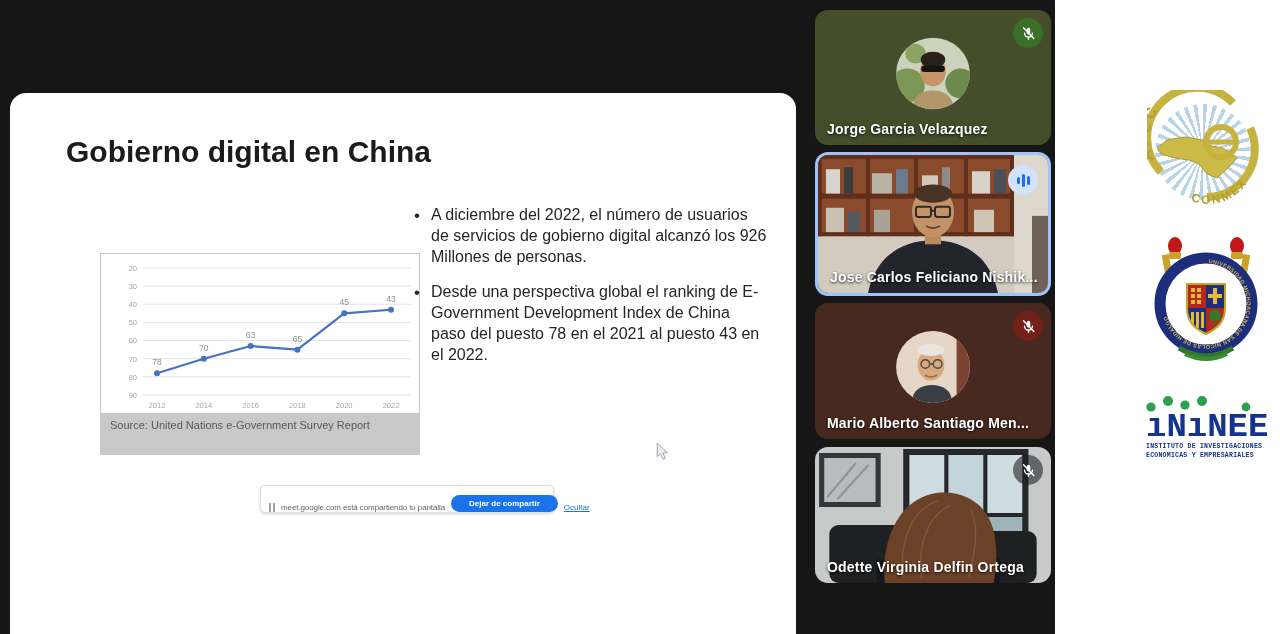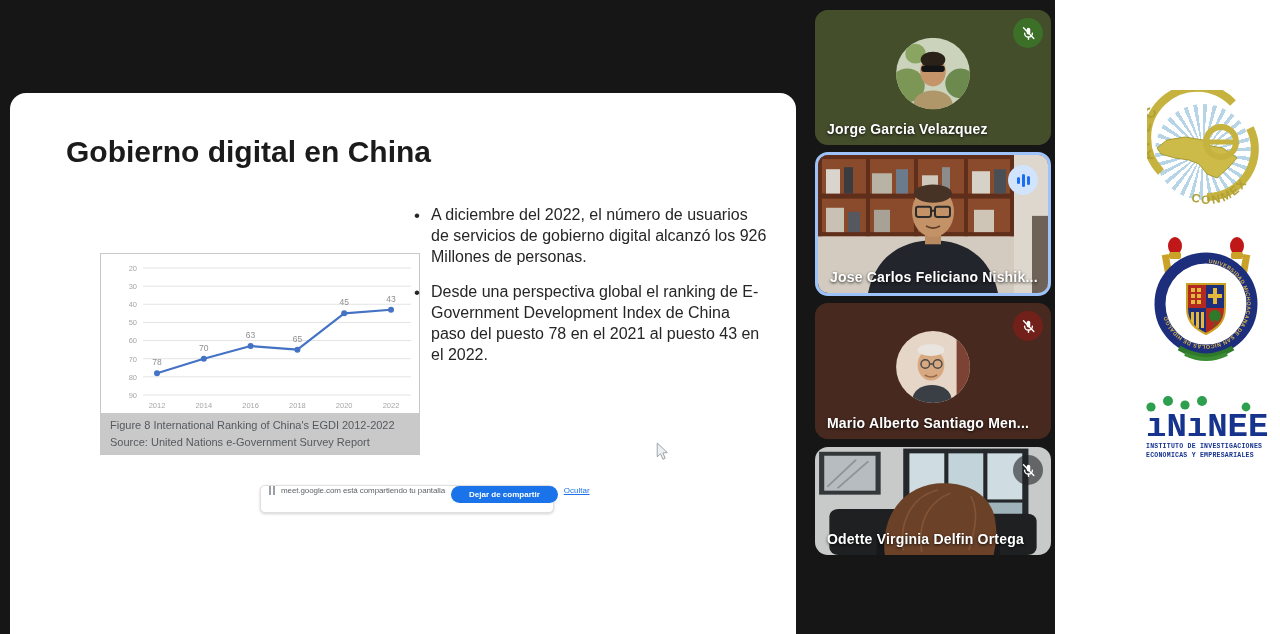--- a/index.html
+++ b/index.html
@@ -23,40 +23,40 @@
 
   .bullets { position:absolute; left:404px; top:112px; width:354px; list-style:none;
              color:#262626; font-size:16px; line-height:1.3; }
   .bullets li { padding-left:17px; position:relative; margin-bottom:15px; }
   .bullets li::before { content:"•"; position:absolute; left:0; top:0; font-size:17px; }
 
   
   .share-bar { position:absolute; left:250px; top:392px; width:294px; height:28px;
                background:#fff; border:1px solid #e0e0e0; border-radius:5px;
                box-shadow:0 1px 3px rgba(0,0,0,.18);
-               display:flex; align-items:flex-start; gap:6px; padding:0 8px; }
+               display:flex; align-items:flex-end; gap:6px; padding:0 8px; }
   .pause-icon { display:inline-flex; gap:2px; }
   .pause-icon i { display:block; width:2px; height:9px; background:#9aa0a6; }
   .share-msg { color:#5f6368; font-size:8px; letter-spacing:-0.1px; white-space:nowrap; }
   .share-stop { background:#1a73e8; color:#fff; border:none; border-radius:11px;
                 font-size:8px; font-weight:bold; padding:4px 18px; white-space:nowrap;
                 font-family:inherit; cursor:pointer; }
   .share-hide { color:#1a73e8; font-size:8px; text-decoration:underline; white-space:nowrap; cursor:pointer; }
 
   
   .cursor { position:absolute; left:656px; top:442px; z-index:30; }
 
   
   .tile { position:absolute; left:815px; width:236px; border-radius:13px; overflow:hidden;
           background:#202124; cursor:pointer; }
   .tile svg.scene { position:absolute; inset:0; width:100%; height:100%; display:block; }
   .tile-1 { top:10px;  height:135px; }
   .tile-2 { top:152px; height:144px; border:3px solid #9ec3fb; }
   .tile-3 { top:303px; height:136px; }
-  .tile-4 { top:447px; height:108px; }
+  .tile-4 { top:447px; height:136px; }
   .tile-name { position:absolute; left:12px; bottom:8px; color:#fff; font-size:14px;
                font-weight:600; letter-spacing:.2px; text-shadow:0 1px 3px rgba(0,0,0,.85);
                white-space:nowrap; z-index:3; }
   .badge { position:absolute; top:8px; right:8px; width:30px; height:30px; border-radius:50%;
            display:flex; align-items:center; justify-content:center; z-index:3; }
   .badge-green { background:#3c7029; }
   .badge-red   { background:#72211a; }
   .badge-dark  { background:rgba(32,33,36,.6); }
   .badge-blue  { background:#d2e3fc; top:10px; right:10px; }
   .eq { display:flex; align-items:center; gap:2px; }
@@ -116,21 +116,20 @@
             <circle cx="149.6" cy="92.01428571428572" r="3" fill="#4472c4"></circle>
             <text x="149.6" y="84.01428571428572" text-anchor="middle" fill="#8f8f8f" font-size="8.5">63</text>
             <circle cx="196.39999999999998" cy="95.64285714285714" r="3" fill="#4472c4"></circle>
             <text x="196.39999999999998" y="87.64285714285714" text-anchor="middle" fill="#8f8f8f" font-size="8.5">65</text>
             <circle cx="243.2" cy="59.357142857142854" r="3" fill="#4472c4"></circle>
             <text x="243.2" y="51.357142857142854" text-anchor="middle" fill="#8f8f8f" font-size="8.5">45</text>
             <circle cx="290" cy="55.72857142857143" r="3" fill="#4472c4"></circle>
             <text x="290" y="47.72857142857143" text-anchor="middle" fill="#8f8f8f" font-size="8.5">43</text>
           </svg>
         <div class="figure-caption">
-          <div>Figure 8 International Ranking of China's EGDI 2012-2022</div>
           <div>Source: United Nations e-Government Survey Report</div>
         </div>
       </div>
 
       <ul class="bullets">
         <li>A diciembre del 2022, el número de usuarios de servicios de gobierno digital alcanzó los 926 Millones de personas.</li>
         <li>Desde una perspectiva global el ranking de E-Government Development Index de China paso del puesto 78 en el 2021 al puesto 43 en el 2022.</li>
       </ul>
 
       <div class="share-bar">

